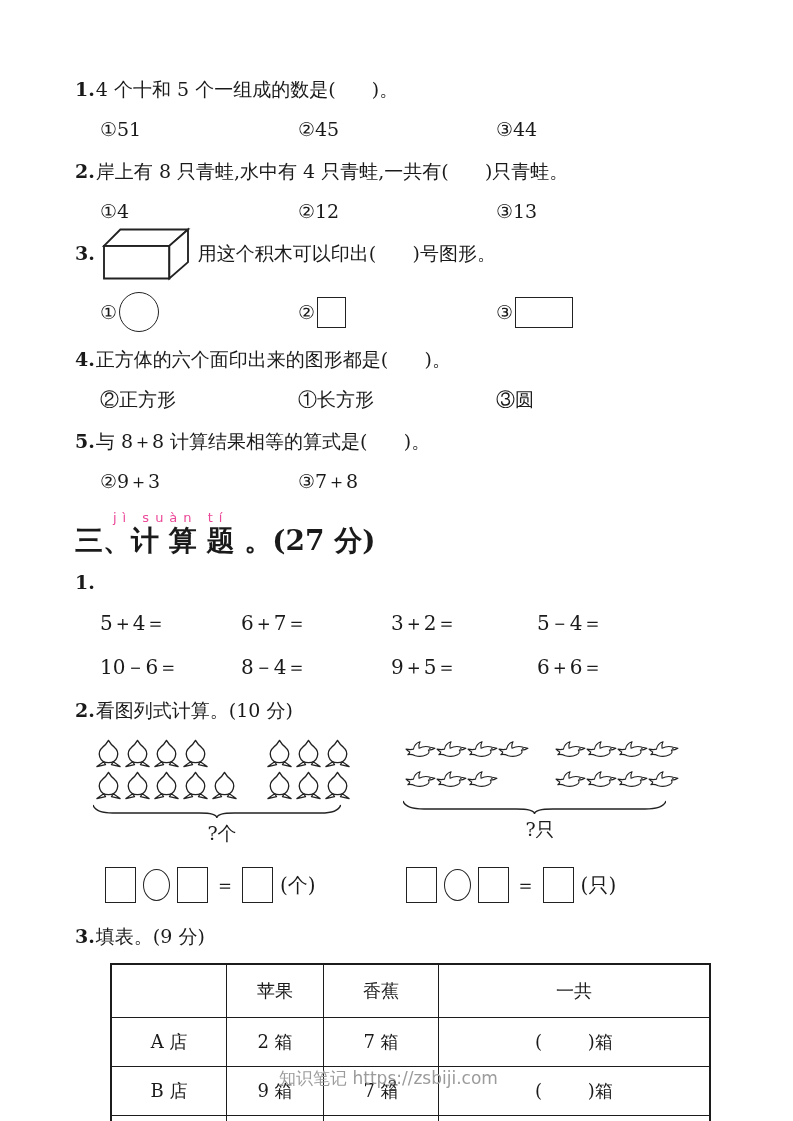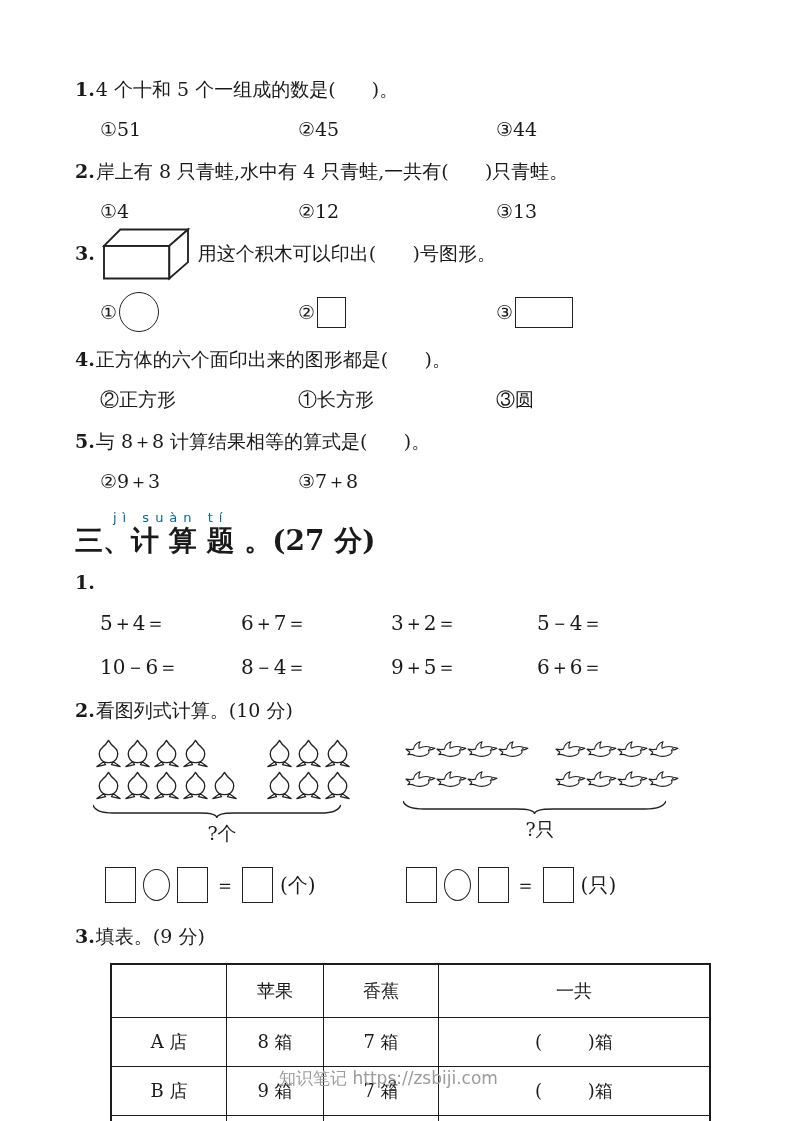--- a/index.html
+++ b/index.html
@@ -26,21 +26,21 @@
   .q3-line{align-items:flex-start;}
   .cuboid{width:96px;height:56px;margin:-14px 4px 0 2px;flex:0 0 auto;}
   .shape-circle{width:38px;height:38px;border:1.6px solid #222;border-radius:50%;display:inline-block;}
   .shape-square{width:27px;height:29px;border:1.6px solid #222;display:inline-block;}
   .shape-rect{width:56px;height:29px;border:1.6px solid #222;display:inline-block;}
   .q3-opts{margin-top:10px;margin-bottom:14px;}
 
   
   .sec-pinyin{
     font-family:"DejaVu Sans","Liberation Sans",sans-serif;
-    font-size:13px;color:#0369a1;margin:4px 0 2px 38px;letter-spacing:6px;
+    font-size:13px;color:#ec4899;margin:4px 0 2px 38px;letter-spacing:6px;
   }
   .sec-title{font-size:28px;font-weight:bold;line-height:28px;margin-bottom:14px;white-space:pre-wrap;}
 
   
   .sub-title{font-size:19px;line-height:26px;margin-bottom:14px;display:flex;}
   .calc-row{display:flex;padding-left:25px;font-size:20px;line-height:28px;margin-bottom:16px;margin-top:8px;}
   .calc-row span{flex:0 0 auto;}
   .calc-row span:nth-child(1){width:141px;}
   .calc-row span:nth-child(2){width:150px;}
   .calc-row span:nth-child(3){width:146px;}
@@ -369,21 +369,21 @@
     <table class="fill-table">
       <tbody>
           <tr>
         <th class="col-store"></th>
         <th class="col-apple">苹果</th>
         <th class="col-banana">香蕉</th>
         <th class="col-total">一共</th>
       </tr>
       <tr>
         <td>A 店</td>
-        <td>8 箱</td>
+        <td>2 箱</td>
         <td>7 箱</td>
         <td>(        )箱</td>
       </tr>
       <tr>
         <td>B 店</td>
         <td>9 箱</td>
         <td>7 箱</td>
         <td>(        )箱</td>
       </tr>
       <tr>

